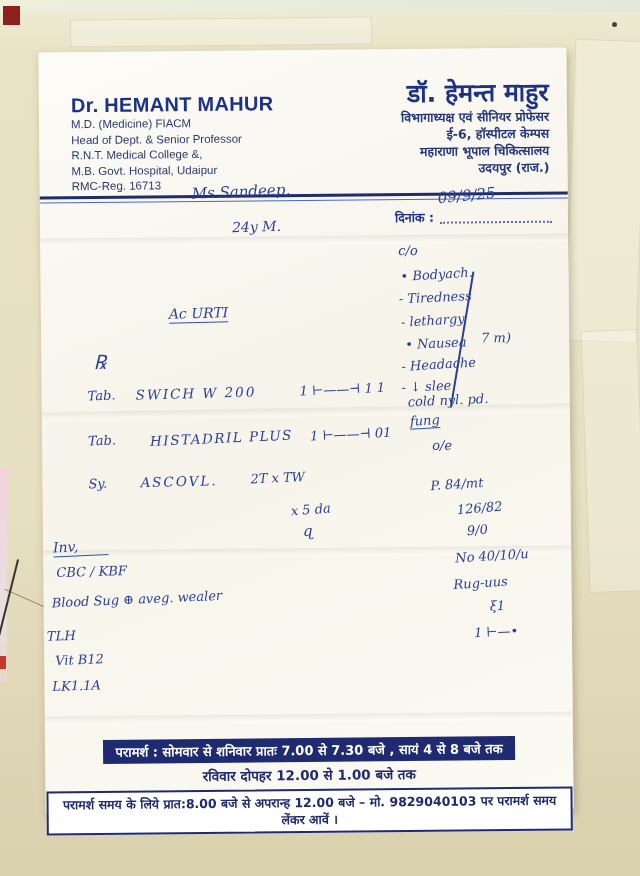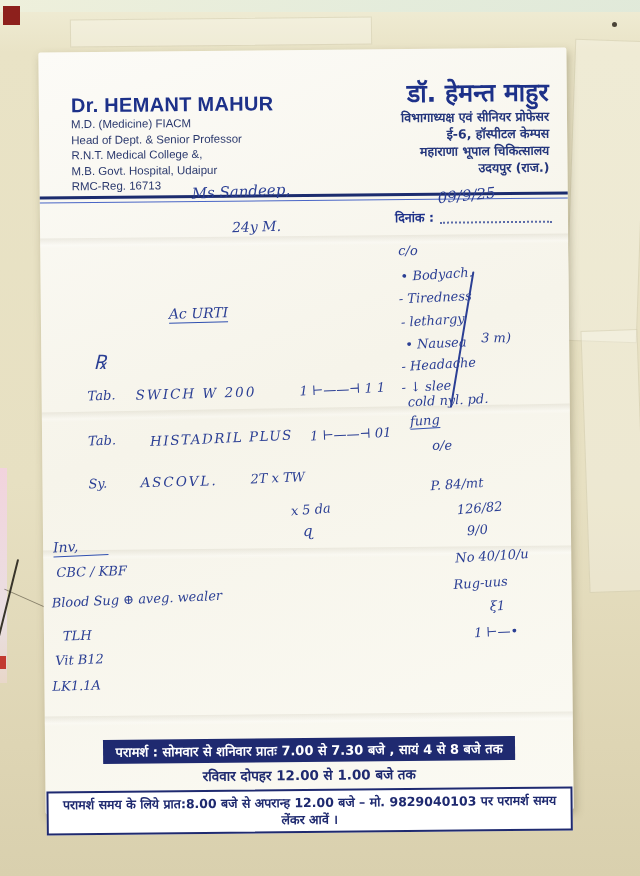--- a/index.html
+++ b/index.html
@@ -92,21 +92,21 @@
     <div class="hw" style="left:398px;top:138px;font-size:15px;transform:rotate(-5deg)">09/9/25</div>
 
     <div class="hw" style="left:358px;top:194px;font-size:13px">c/o</div>
     <div class="hw sm" style="left:360px;top:218px;transform:rotate(-3deg)">• Bodyach.</div>
     <div class="hw sm" style="left:358px;top:241px;transform:rotate(-2deg)">- Tiredness</div>
     <div class="hw sm" style="left:360px;top:264px;transform:rotate(-3deg)">- lethargy.</div>
     <div class="hw sm" style="left:364px;top:287px;transform:rotate(-2deg)">• Nausea</div>
     <div class="hw sm" style="left:360px;top:308px;transform:rotate(-3deg)">- Headache</div>
     <div class="hw sm" style="left:360px;top:330px;transform:rotate(-2deg)">- ↓ slee</div>
     <div class="slash-line"></div>
-    <div class="hw sm" style="left:440px;top:282px">3 m)</div>
+    <div class="hw sm" style="left:440px;top:282px">7 m)</div>
 
     <div class="hw underl" style="left:128px;top:254px;font-size:14px;transform:rotate(-1deg)">Ac URTI</div>
     <div class="hw" style="left:52px;top:296px;font-size:20px">℞</div>
 
     <div class="hw sm" style="left:46px;top:336px;transform:rotate(-2deg)">Tab.</div>
     <div class="hw" style="left:94px;top:334px;font-size:13.5px;letter-spacing:2px;transform:rotate(-1deg)">SWICH W 200</div>
     <div class="hw sm" style="left:258px;top:332px;transform:rotate(-2deg)">1 ⊢——⊣ 1 1</div>
 
     <div class="hw sm" style="left:46px;top:381px;transform:rotate(-2deg)">Tab.</div>
     <div class="hw" style="left:108px;top:379px;font-size:13.5px;letter-spacing:1.5px;transform:rotate(-2deg)">HISTADRIL PLUS</div>
@@ -126,21 +126,21 @@
     <div class="hw sm" style="left:414px;top:452px;transform:rotate(-4deg)">126/82</div>
     <div class="hw sm" style="left:424px;top:474px;transform:rotate(-4deg)">9/0</div>
     <div class="hw sm" style="left:412px;top:500px;transform:rotate(-3deg)">No 40/10/u</div>
     <div class="hw sm" style="left:410px;top:527px;transform:rotate(-3deg)">Rug-uus</div>
     <div class="hw sm" style="left:446px;top:550px;transform:rotate(-2deg)">ξ1</div>
     <div class="hw sm" style="left:430px;top:576px;transform:rotate(-2deg)">1 ⊢—•</div>
 
     <div class="hw underl" style="left:10px;top:486px;font-size:14px;transform:rotate(-2deg);padding-right:30px">Inv,</div>
     <div class="hw sm" style="left:13px;top:512px;transform:rotate(-1deg)">CBC / KBF</div>
     <div class="hw sm" style="left:8px;top:540px;transform:rotate(-2deg)">Blood Sug ⊕ aveg. wealer</div>
-    <div class="hw sm" style="left:19px;top:576px;transform:rotate(-1deg)">TLH</div>
+    <div class="hw sm" style="left:3px;top:576px;transform:rotate(-1deg)">TLH</div>
     <div class="hw sm" style="left:11px;top:600px;transform:rotate(-2deg)">Vit B12</div>
     <div class="hw sm" style="left:8px;top:626px;transform:rotate(-1deg)">LK1.1A</div>
 
     <div class="foot">
       <span class="f1">परामर्श : सोमवार से शनिवार प्रातः 7.00 से 7.30 बजे , सायं 4 से 8 बजे तक</span><br>
       <div class="f2">रविवार दोपहर 12.00 से 1.00 बजे तक</div>
       <span class="f3">परामर्श समय के लिये प्रात:8.00 बजे से अपरान्ह 12.00 बजे – मो. 9829040103 पर परामर्श समय लेंकर आवें ।</span>
     </div>
   </div>
 </div>

